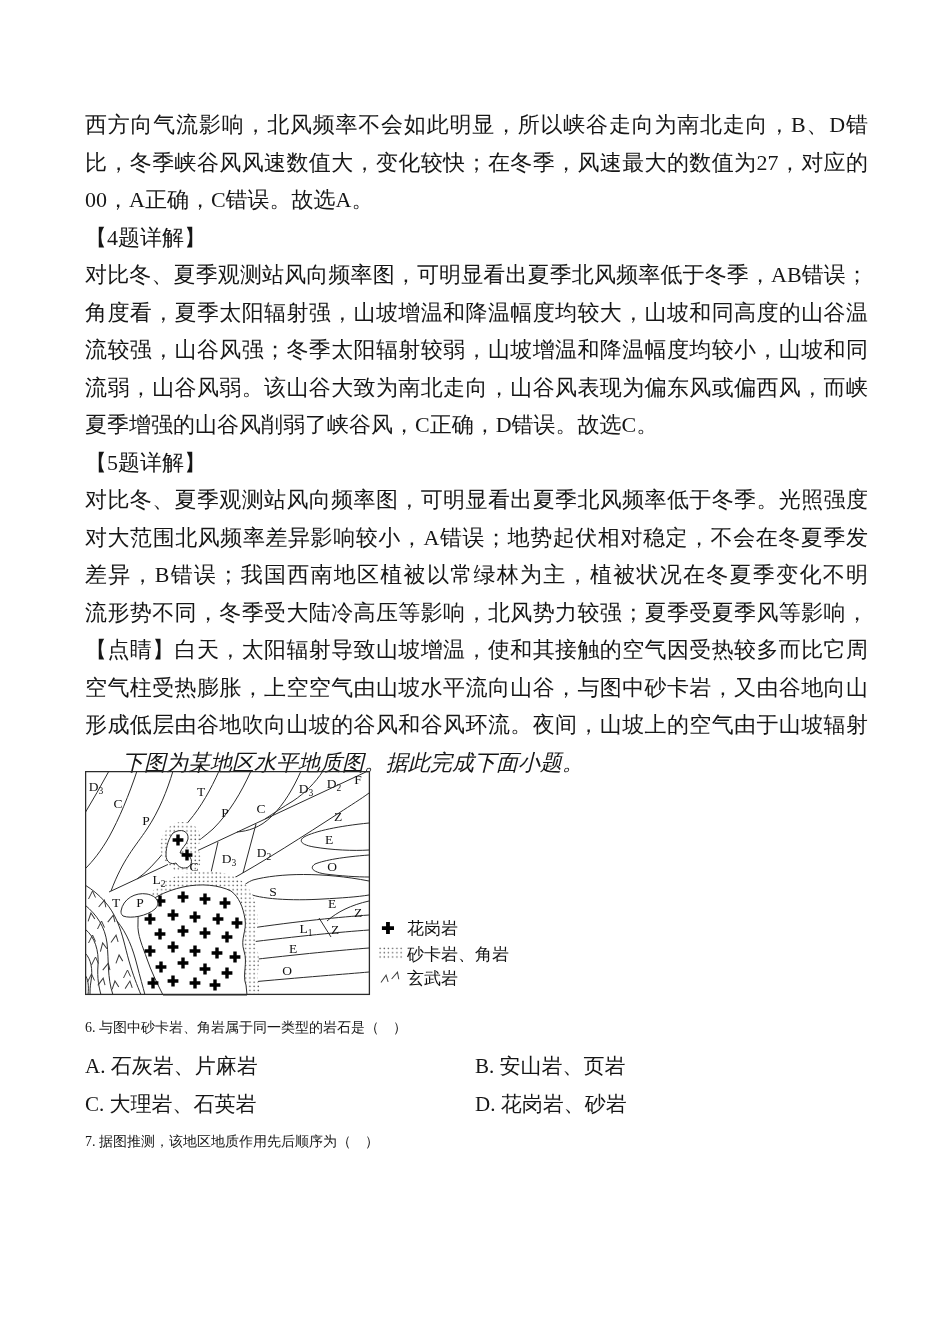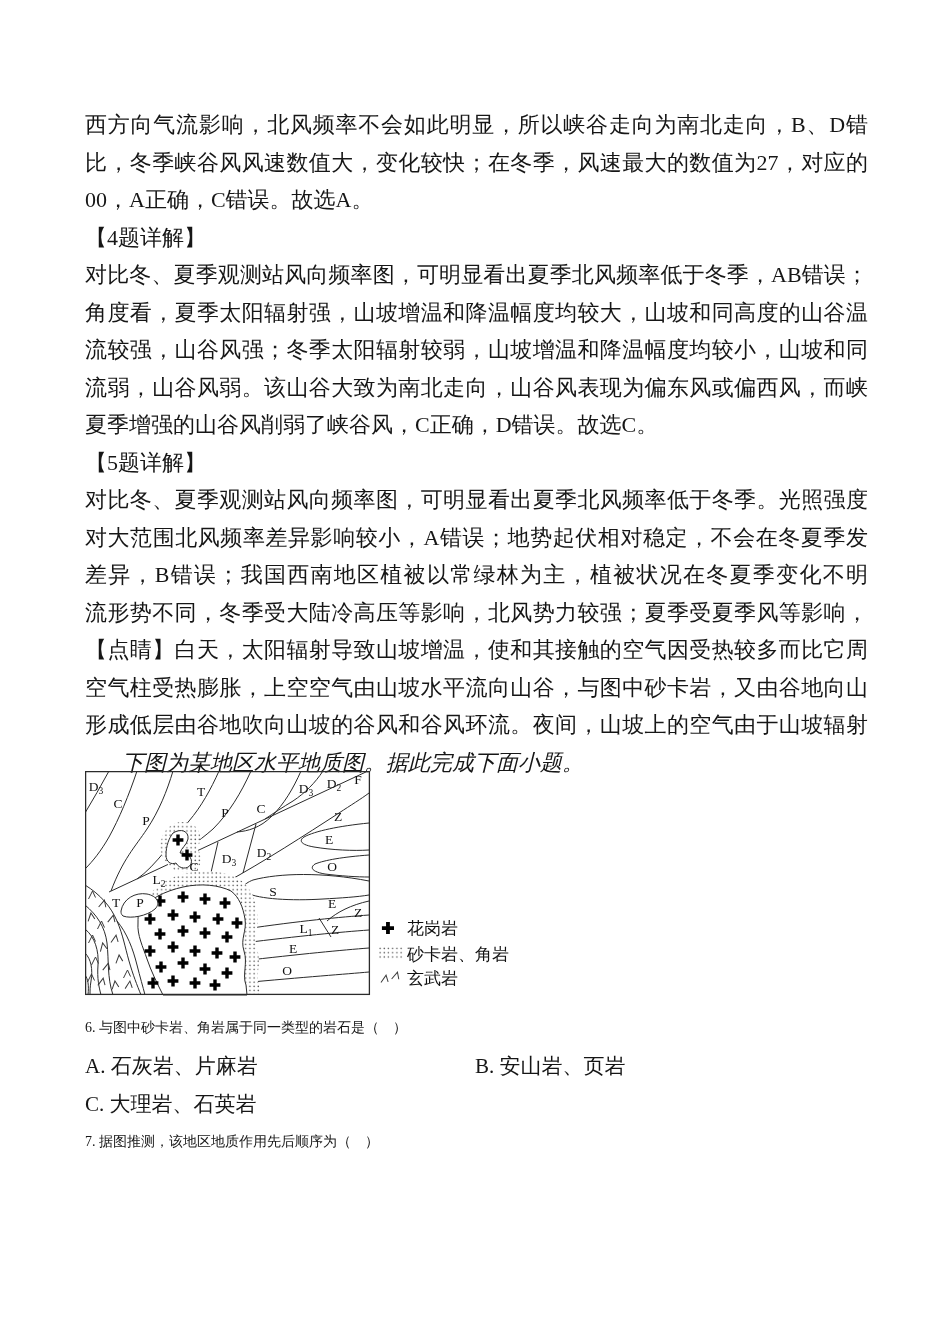--- a/index.html
+++ b/index.html
@@ -203,17 +203,18 @@
   </div>
 
   <div id="questions" class="qblock">
       <div class="qline">6. 与图中砂卡岩、角岩属于同一类型的岩石是（　）</div>
       <div class="optrow">
         <span>A. 石灰岩、片麻岩</span>
         <span>B. 安山岩、页岩</span>
       </div>
       <div class="optrow">
         <span>C. 大理岩、石英岩</span>
+        <span>D. 花岗岩、砂岩</span>
       </div>
       <div class="qline">7. 据图推测，该地区地质作用先后顺序为（　）</div>
     </div>
 
 </div>
 
 </body></html>

